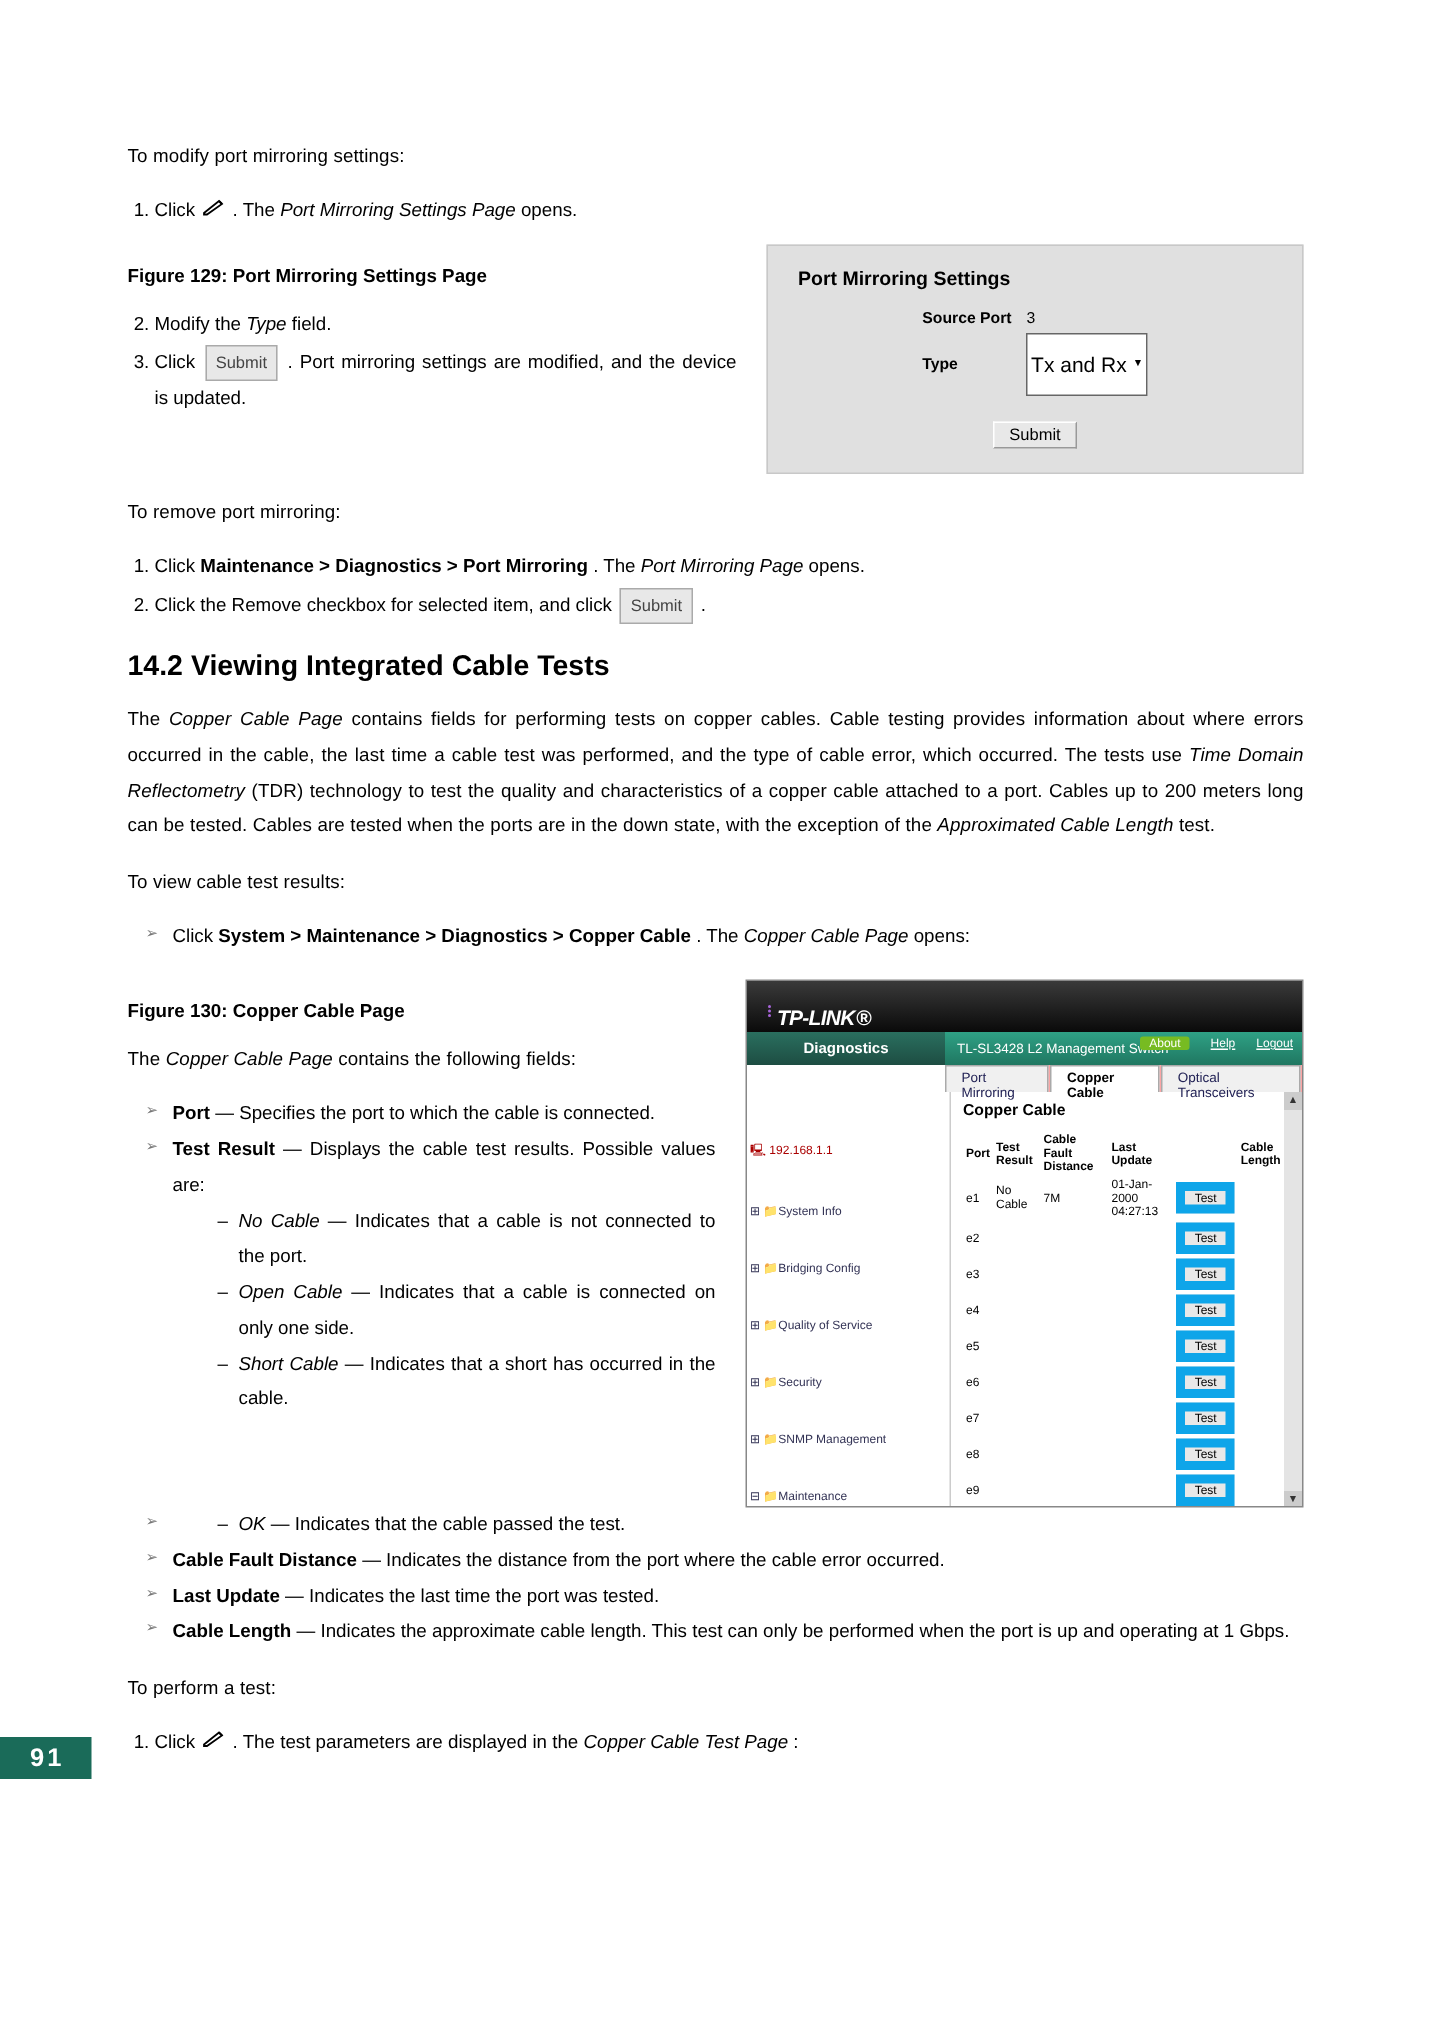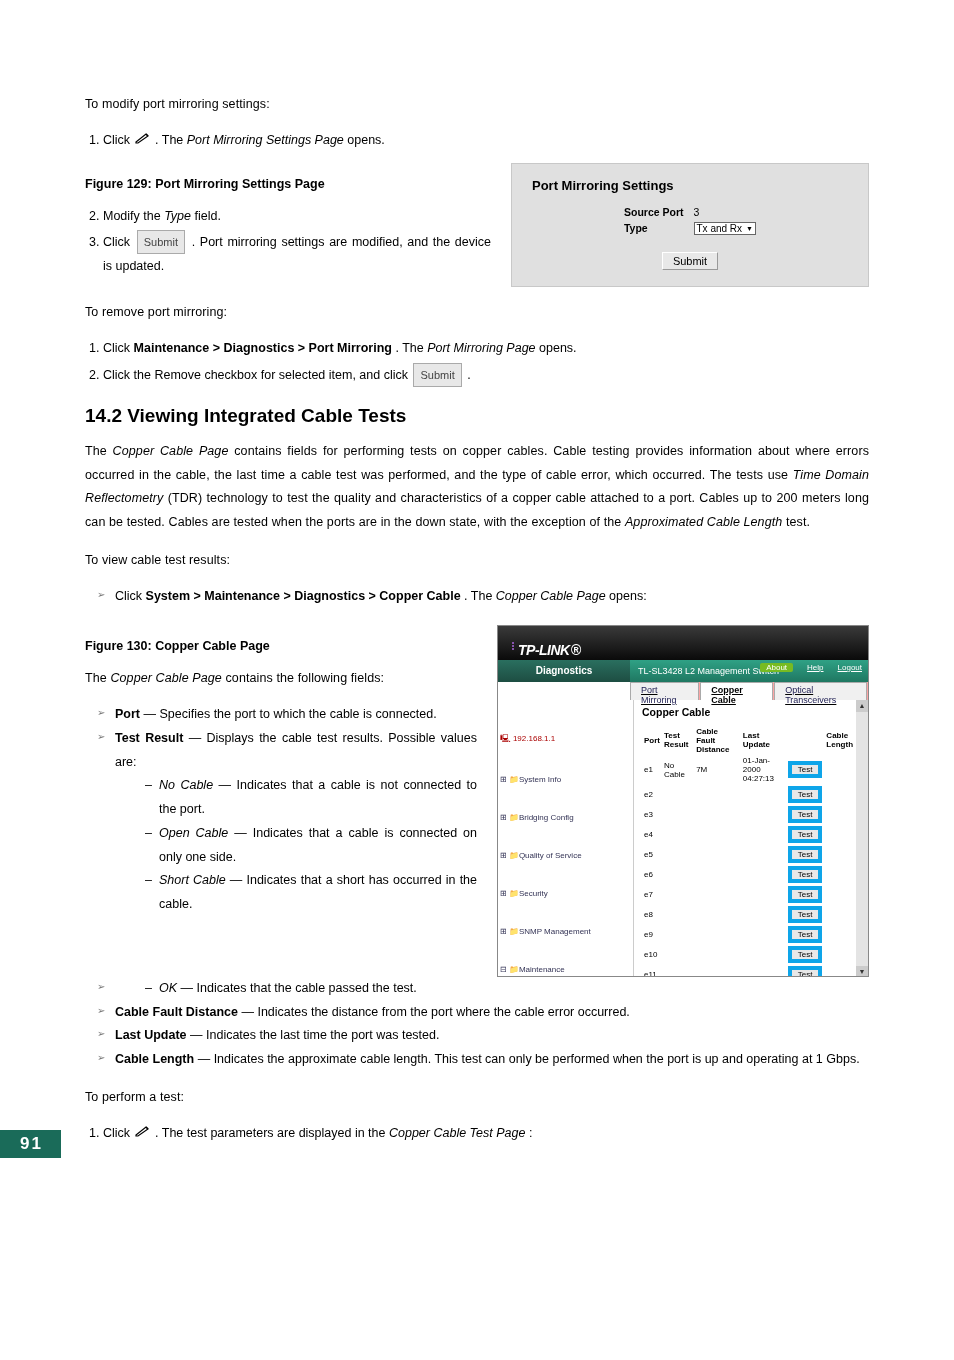--- a/index.html
+++ b/index.html
@@ -19,45 +19,45 @@
   ul.dashes { list-style:none; margin:0; padding:0 0 0 30px; }
   ul.dashes > li { font-size:12.5px; line-height:1.9; position:relative; padding-left:14px; text-align:justify; }
   ul.dashes > li::before { content:"–"; position:absolute; left:0; top:0; }
   .twocol { display:flex; gap:20px; align-items:flex-start; }
   .leftcol { flex:1 1 0; }
   .rightcol { flex:0 0 auto; }
   .figbox { border:1px solid #c8c8c8; background:#e0e0e0; padding:14px 20px 16px 20px; box-sizing:border-box; }
   .figbox h4 { font-family:Arial; font-weight:bold; font-size:13px; margin:0 0 10px 0; }
   .figbox table { font-family:Arial; font-size:10.5px; margin:0 auto; }
   .figbox td { padding:1px 4px; }
-  .sel { border:1px solid #666; background:#fff; font-size:10px; padding:0 2px; display:inline-flex; align-items:center; gap:4px; }
+  .sel { border:1px solid #666; background:#fff; font-size:14px; padding:12px 2px; display:inline-flex; align-items:center; gap:4px; }
   .sel::after { content:"▼"; font-size:7px; color:#000; }
   .figbtn { display:inline-block; border:1px solid #999; border-top-color:#fff; border-left-color:#fff; background:#e8e8e8; padding:2px 10px; font-size:11px; }
   .screenshot { border:1px solid #888; width:370px; height:350px; position:relative; background:#fff; overflow:hidden; }
   .ss-top { background:linear-gradient(#3a3a3a,#0a0a0a); height:32px; display:flex; align-items:flex-end; padding:0 0 2px 14px; }
   .ss-logo { display:flex; align-items:flex-start; gap:1px; }
   .ss-logo span { color:#fff; font-weight:bold; font-size:14px; letter-spacing:-0.5px; font-style:italic; }
   .ss-dots { display:flex; flex-direction:column; gap:1px; margin-right:3px; }
   .ss-dots div { width:2px; height:2px; background:#a6d; border-radius:1px; }
   .ss-bar { display:flex; height:22px; }
   .ss-bar .n { flex:0 0 132px; background:linear-gradient(#2a6f5f,#1d4d42); color:#fff; font-size:10px; display:flex; align-items:center; justify-content:center; font-weight:bold; }
   .ss-bar .m { flex:1; background:linear-gradient(#2fa185,#1f7761); color:#fff; font-size:9px; display:flex; align-items:center; padding-left:8px; position:relative; }
   .ss-bar .m .rt{ position:absolute; right:6px; top:3px; display:flex; gap:14px; font-size:8px; }
-  .ss-tabs { display:flex; height:18px; background:#fca5a5; margin-left:132px; font-size:9px;text-decoration:underline; }
+  .ss-tabs { display:flex; height:18px; background:#fca5a5; margin-left:132px; font-size:9px; }
   .ss-tabs div { border:1px solid #aaa; border-bottom:none; background:#f0f0f0; padding:2px 10px; margin-right:1px; color:#225; }
   .ss-tabs div.act { background:#fff; font-weight:bold; color:#000; }
   .ss-body { display:flex; height:278px; }
   .ss-tree { flex:0 0 131px; background:#fff; border-right:1px solid #ccc; font-size:8px; color:#335; padding:4px 2px; }
   .ss-tree div { white-space:nowrap; padding:0 0 1px 0;margin-top:28px; }
   .ss-main { flex:1; padding:4px 8px 0 8px; position:relative; }
   .ss-main h5 { margin:2px 0 8px 0; font-size:10.5px; font-weight:bold; }
   .ss-tbl { width:100%; font-size:8px; border-collapse:collapse; }
   .ss-tbl th { font-weight:bold; text-align:left; padding:1px 2px; }
   .ss-tbl td { padding:1.5px 2px; }
-  .ss-test { border:4px solid #0ea5e9; background:#e8e8e8; padding:0 6px; font-size:8px; display:inline-block; }
+  .ss-test { border:6px solid #0ea5e9; background:#e8e8e8; padding:0 6px; font-size:8px; display:inline-block; }
   .ss-scroll { position:absolute; right:0; top:0; bottom:0; width:12px; background:#e4e4e4; }
   .ss-scroll .up,.ss-scroll .dn { position:absolute; left:0; width:12px; height:12px; background:#ccc; font-size:7px; text-align:center; line-height:12px; color:#333; }
   .ss-scroll .up { top:0; }
   .ss-scroll .dn { bottom:0; }
   .pagenum { position:absolute; left:0; bottom:30px; background:#1a6b59; color:#fff; font-family:Arial; font-weight:bold; font-size:17px; padding:4px 18px 4px 20px; letter-spacing:2px; }
   .pagewrap { position:relative; width:847px; }
 </style>
 </head>
 <body>
 

